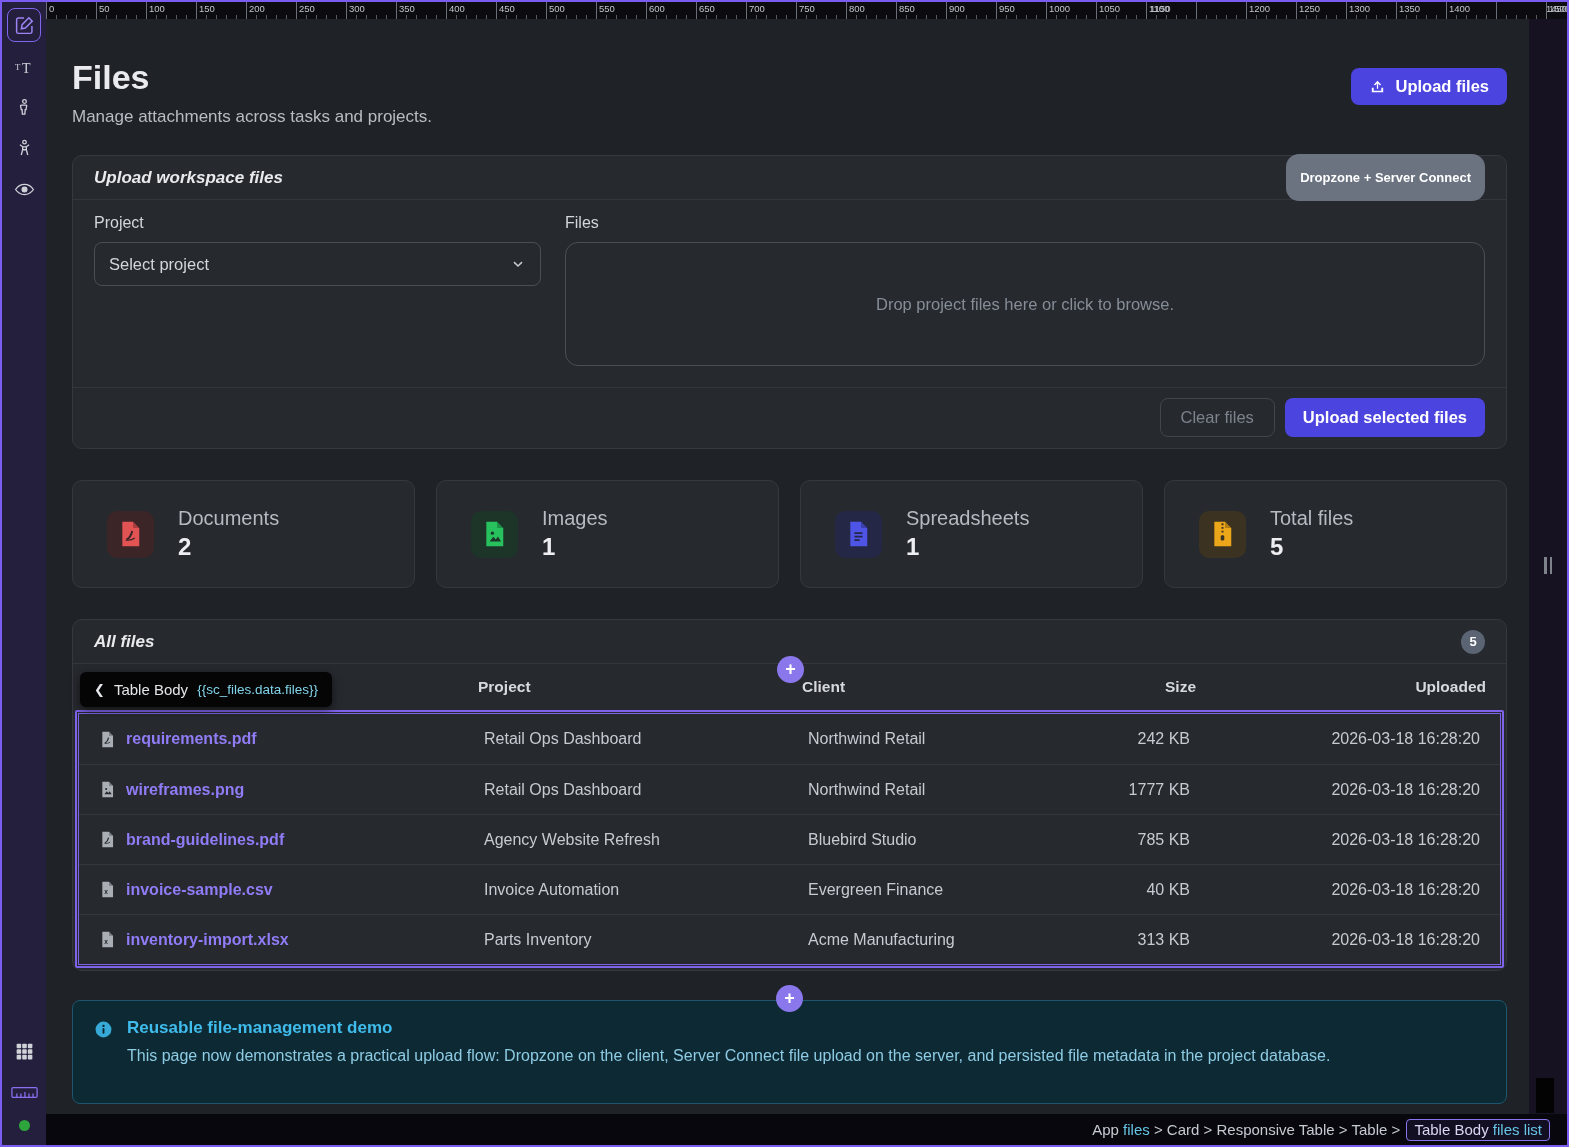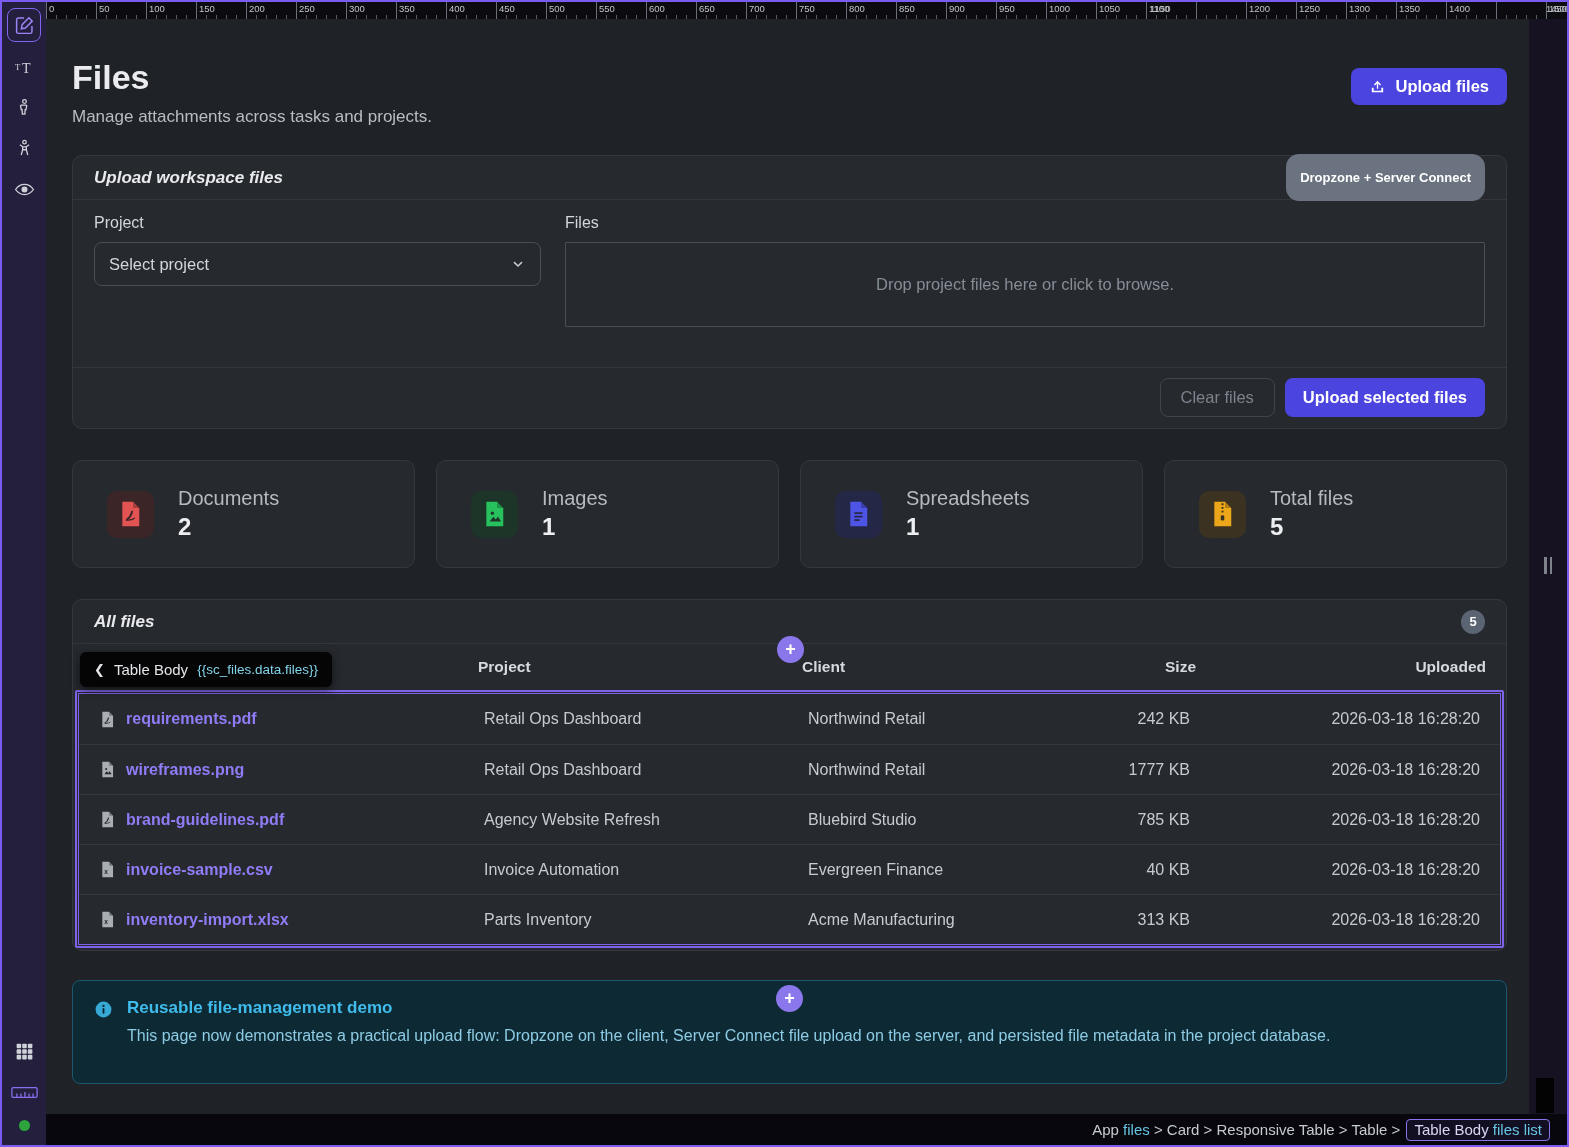--- a/index.html
+++ b/index.html
@@ -64,24 +64,24 @@
   .card-title { font-size:17px; font-weight:700; color:#e8eaec;font-style:italic; }
   .pill-badge { background:#6b7380; color:#fff; font-size:13px; font-weight:700;
                 border-radius:13px; padding:16px 14px; }
   .card-body { padding:14px 21px 0; display:grid; grid-template-columns:447px 1fr; column-gap:24px; }
   .field-label { font-size:16px; color:#d3d6db; margin-bottom:10px; }
   .select { height:44px; border:1px solid #4a4f57; border-radius:8px; display:flex;
             align-items:center; justify-content:space-between; padding:0 14px; cursor:pointer; }
   .select span { font-size:16.5px; color:#d3d6db; }
   .select svg { width:16px; height:16px; color:#c9ccd2; }
   .help-text { margin-top:10px; font-size:15px; color:#9aa0a8; line-height:26px; max-width:455px; }
-  .dropzone { height:85px; border:1px solid #4a4f57; border-radius:1px; display:flex;
+  .dropzone { height:124px; border:1px solid #4a4f57; border-radius:13px; display:flex;
               align-items:center; justify-content:center; cursor:pointer; }
   .dropzone span { font-size:16.5px; color:#868d96; }
-  .card-foot { margin-top:40px; border-top:1px solid #33363c; padding:10px 21px 11px;
+  .card-foot { margin-top:21px; border-top:1px solid #33363c; padding:10px 21px 11px;
                display:flex; justify-content:flex-end; gap:10px; }
 
   .stats-row { margin-top:31px; display:grid; grid-template-columns:repeat(4,1fr); gap:21px; }
   .stat-card { height:108px; background:#26292e; border:1px solid #35383e; border-radius:10px;
                display:flex; align-items:center; padding-left:34px; gap:24px; }
   .stat-tile { width:47px; height:47px; border-radius:10px; display:flex; align-items:center;
                justify-content:center; --fold:rgba(0,0,0,.25); }
   .stat-tile svg { width:27px; height:28px; }
   .stat-label { display:block; font-size:20px; color:#b6bac1; }
   .stat-value { display:block; font-size:24px; font-weight:700; color:#edeef1; margin-top:3px; }

